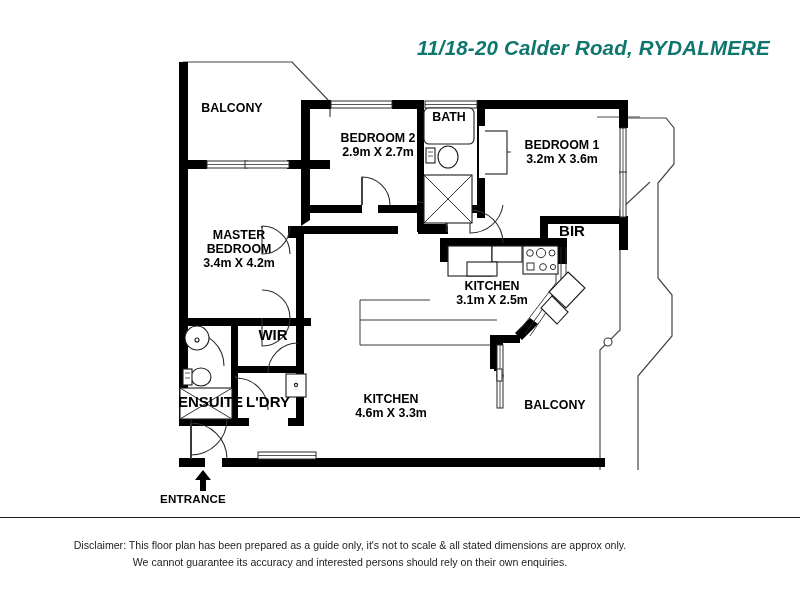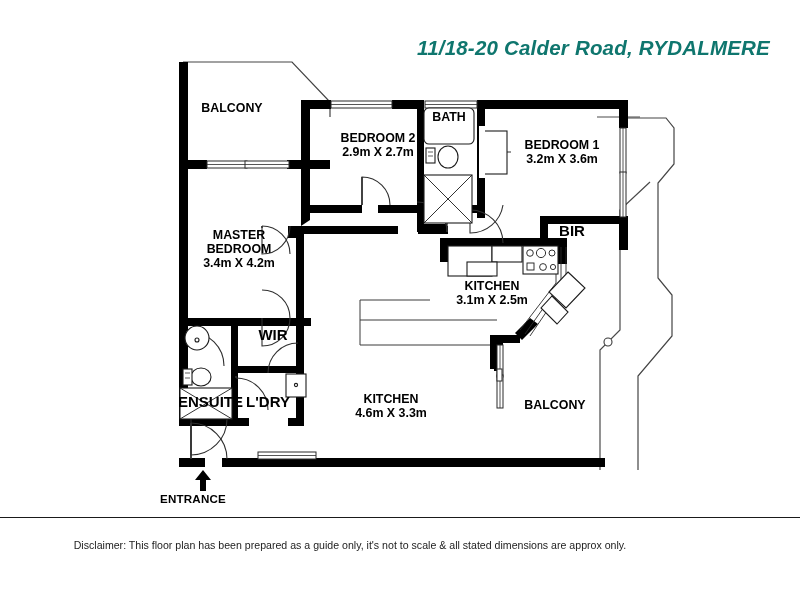--- a/index.html
+++ b/index.html
@@ -401,17 +401,18 @@
     </div>
 
     <div id="entrance-label">ENTRANCE</div>
   </div>
 
   <div id="divider-top"></div>
 
   <div id="footer">
     <div id="disclaimer">
       <span class="dl-1">Disclaimer: This floor plan has been prepared as a guide only, it's not to scale &amp; all stated dimensions are approx only.</span>
+      <span class="dl-2">We cannot guarantee its accuracy and interested persons should rely on their own enquiries.</span>
     </div>
 
   </div>
 
 </div>
 
 </body></html>

